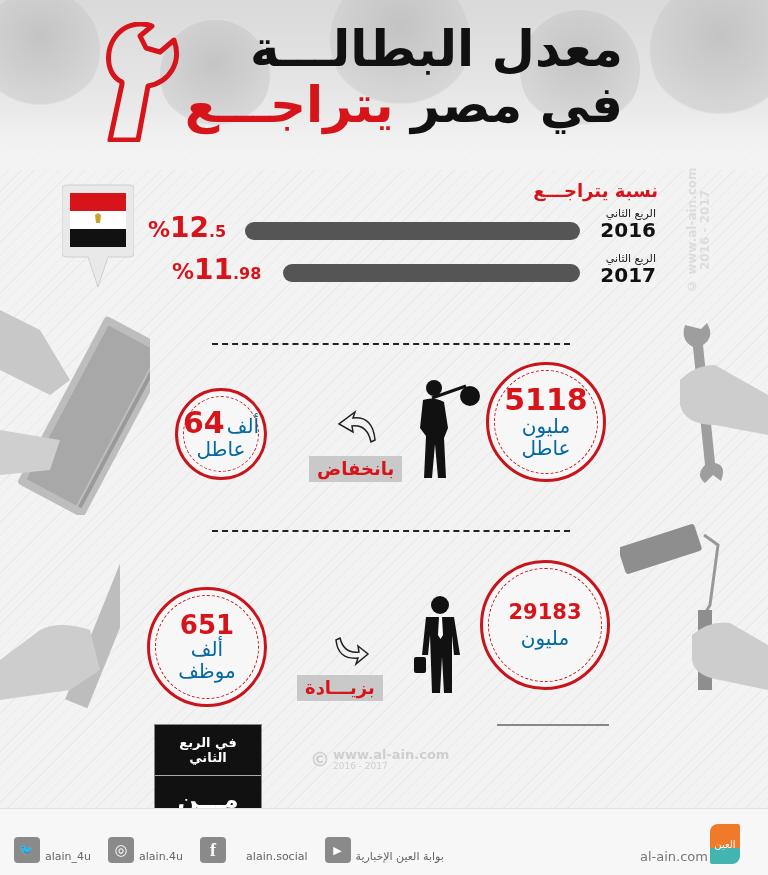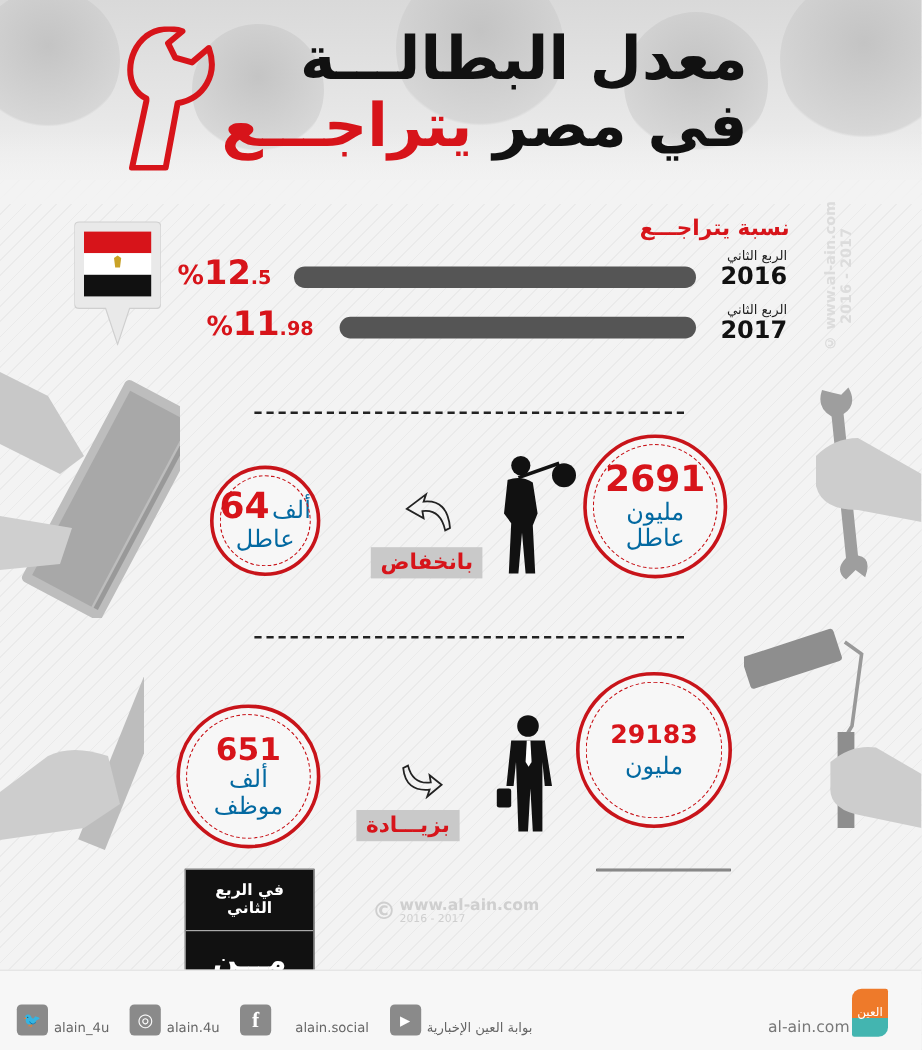--- a/index.html
+++ b/index.html
@@ -168,21 +168,21 @@
   </g>
   <path d="M0 130 L60 140 L50 170 L0 175 Z" fill="#cfcfcf"></path>
 </svg>
 
 <svg class="abs" style="left:675px;top:315px;" width="93" height="170" viewBox="0 0 93 170">
   <path d="M10 10 Q5 25 18 32 L30 150 Q20 160 30 168 L38 160 L46 166 Q52 150 40 148 L28 30 Q40 22 32 8 L26 14 L18 12 Z" fill="#9e9e9e"></path>
   <path d="M5 65 Q20 50 40 50 L93 80 L93 120 L40 110 Q10 110 5 90 Z" fill="#cdcdcd"></path>
 </svg>
 
 <div class="abs circle" style="left:486px;top:362px;width:120px;height:120px;">
-  <div class="c-num" style="font-size:30px;">2691</div>
+  <div class="c-num" style="font-size:30px;">5118</div>
   <div class="c-unit">مليون</div>
   <div class="c-unit">عاطل</div>
 </div>
 
 <svg class="abs" style="left:418px;top:378px;" width="62" height="102" viewBox="0 0 62 102">
   <circle cx="16" cy="10" r="8" fill="#111"></circle>
   <path d="M5 22 Q16 18 26 24 L30 50 L26 60 L28 100 L20 100 L17 66 L14 100 L6 100 L8 58 L2 50 Z" fill="#111"></path>
   <line x1="14" y1="20" x2="48" y2="8" stroke="#111" stroke-width="3"></line>
   <ellipse cx="52" cy="18" rx="10" ry="10" fill="#111"></ellipse>
 </svg>

